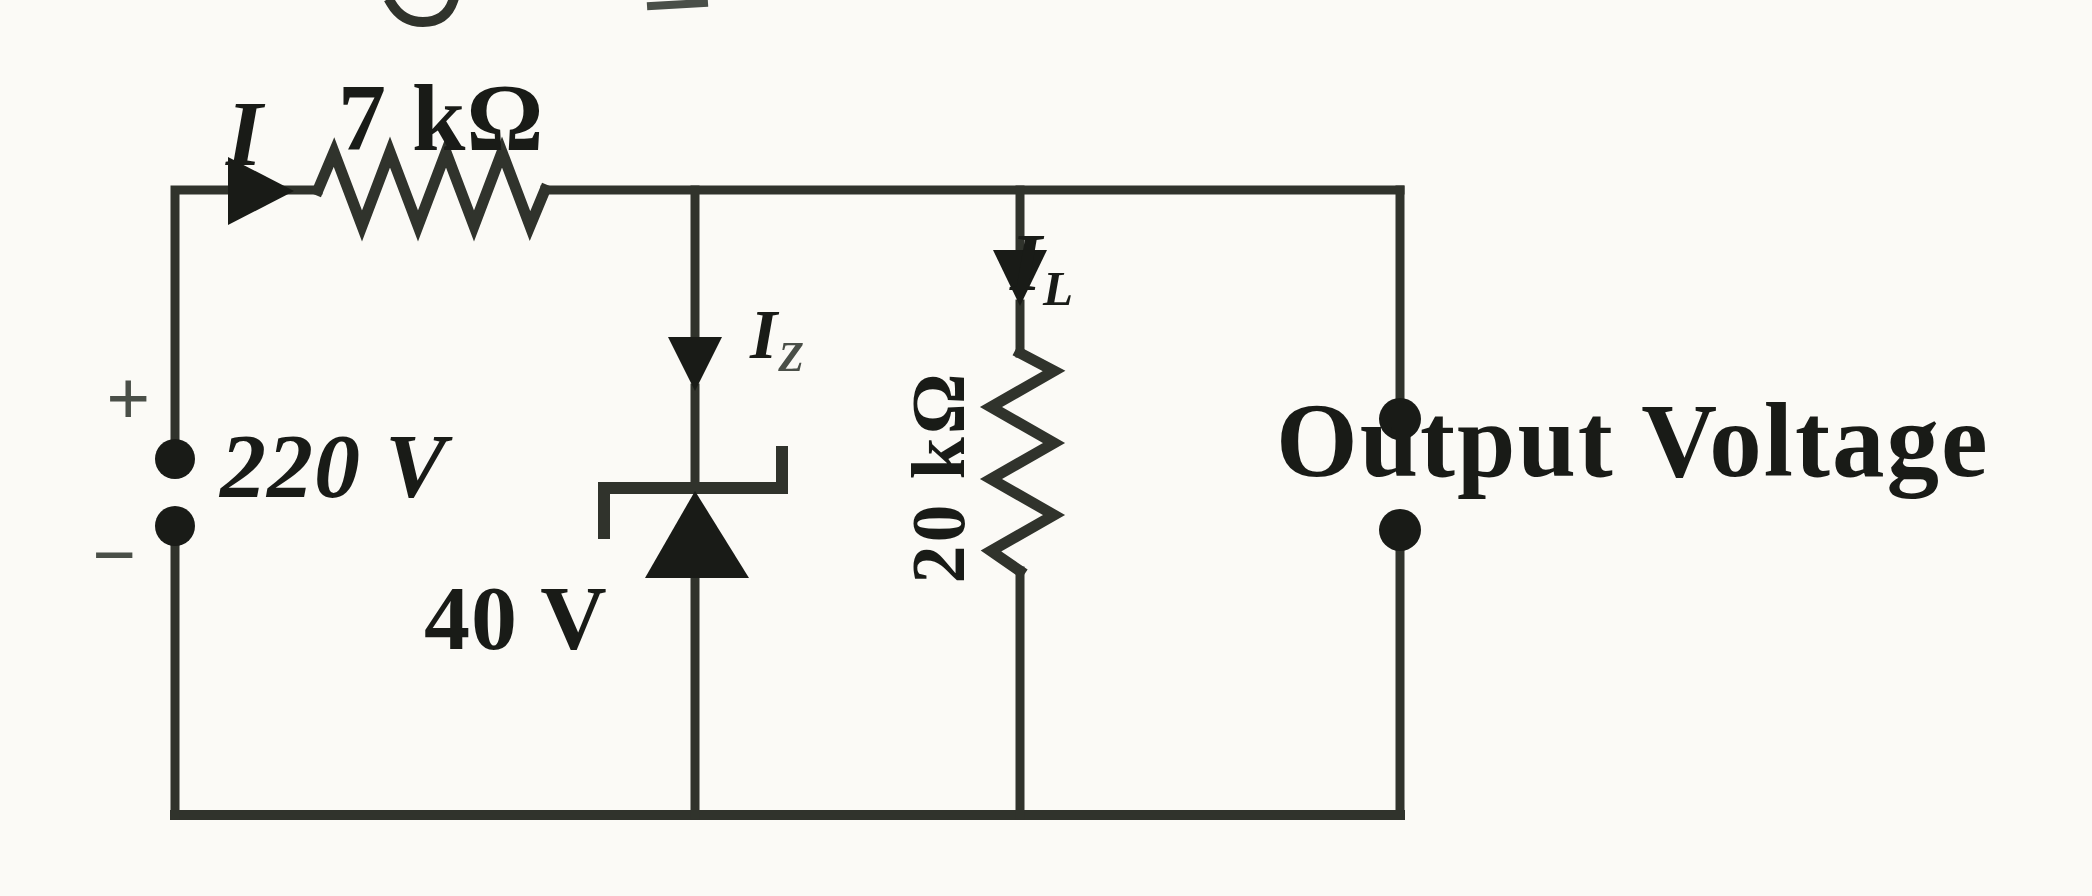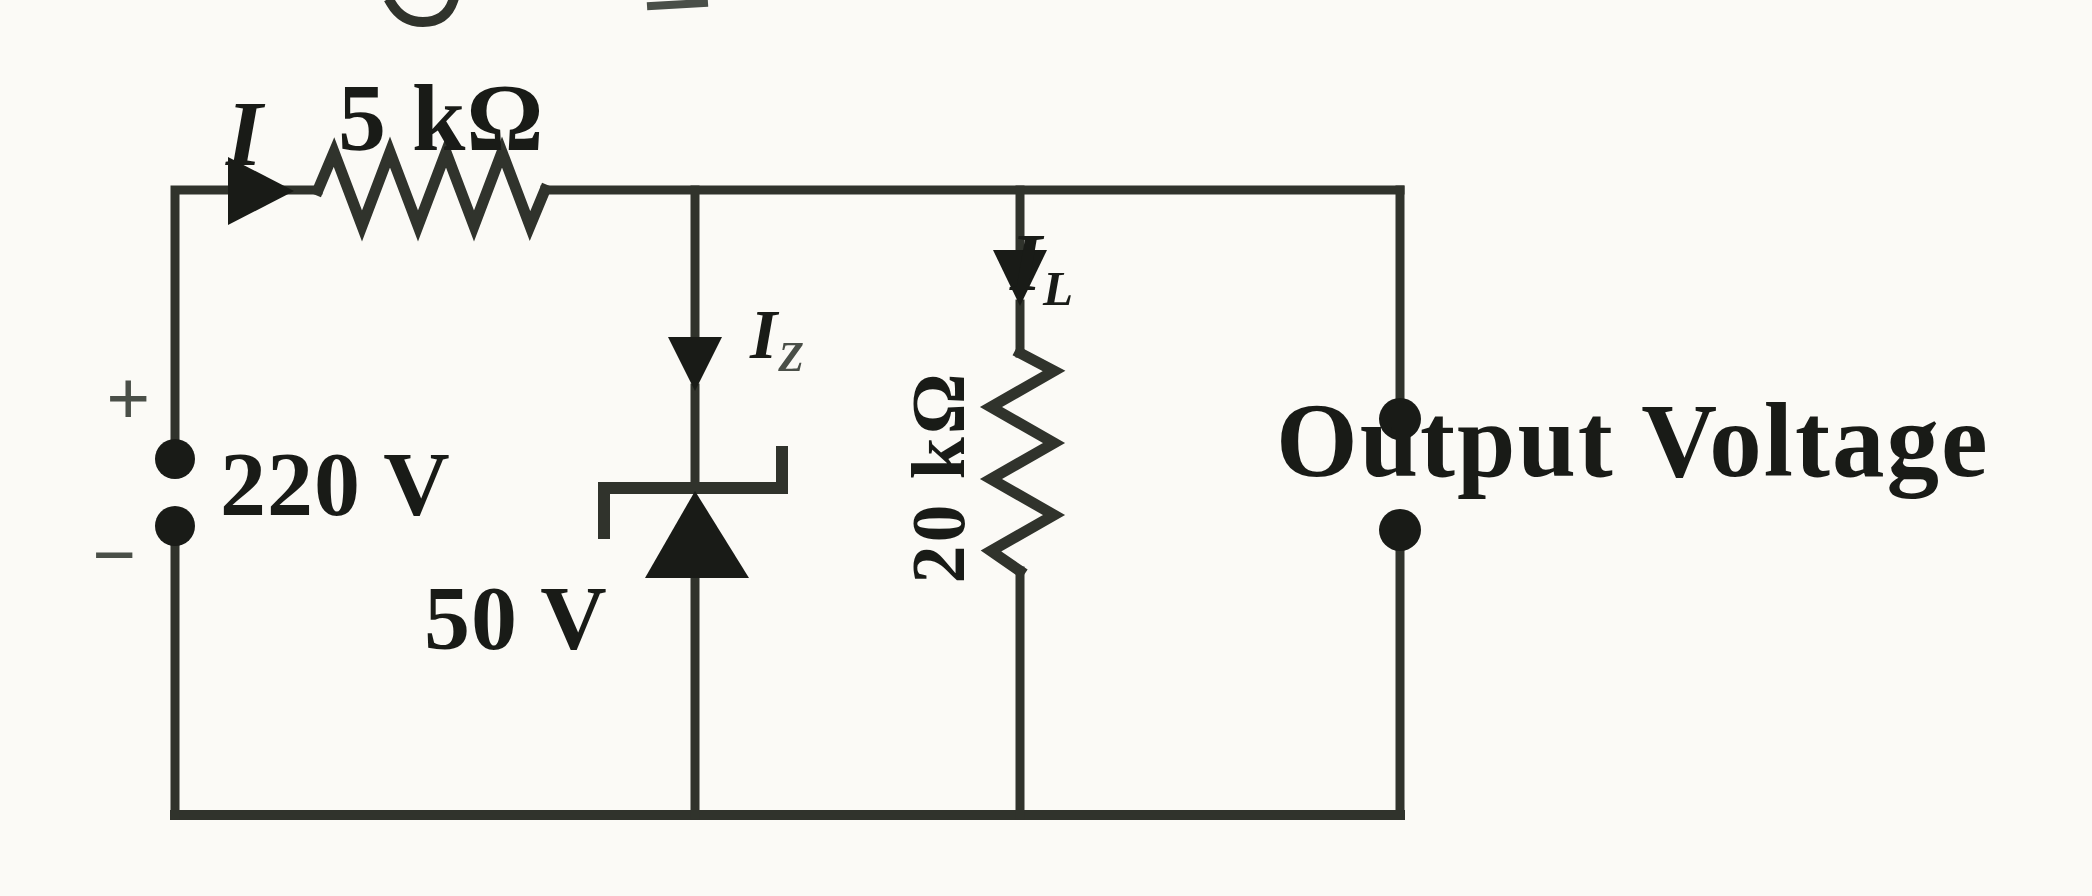--- a/index.html
+++ b/index.html
@@ -70,31 +70,31 @@
       <circle cx="175" cy="459" r="20"></circle>
       <circle cx="175" cy="526" r="20"></circle>
 
       <circle cx="1400" cy="419" r="21"></circle>
       <circle cx="1400" cy="530" r="21"></circle>
     </g>
   </svg>
 
   <div class="lbl it" style="left:226px;top:86px;font-size:94px;">I</div>
 
-  <div class="lbl" style="left:338px;top:70px;font-size:96px;">5 kΩ</div>
+  <div class="lbl" style="left:338px;top:70px;font-size:96px;">7 kΩ</div>
 
   <div class="lbl faded" style="left:106px;top:360px;font-size:78px;">+</div>
 
   <div class="lbl faded" style="left:92px;top:516px;font-size:78px;">−</div>
 
-  <div class="lbl" style="left:220px;top:438px;font-size:92px;">220 V</div>
+  <div class="lbl" style="left:220px;top:420px;font-size:92px;font-style:italic;">220 V</div>
 
   <div class="lbl it" style="left:750px;top:300px;font-size:70px;"><span>I</span><span class="sub faded">Z</span></div>
 
-  <div class="lbl" style="left:424px;top:572px;font-size:92px;">50 V</div>
+  <div class="lbl" style="left:424px;top:572px;font-size:92px;">40 V</div>
 
   <div class="lbl it" style="left:1010px;top:222px;font-size:82px;"><span>I</span><span class="sub">L</span></div>
 
 
   <div class="lbl rot" style="left:938px;top:477px;font-size:76px;letter-spacing:3px;">20 kΩ</div>
 
   <div class="lbl" style="left:1276px;top:388px;font-size:105px;letter-spacing:2px;">Output Voltage</div>
 
 </div>
 

